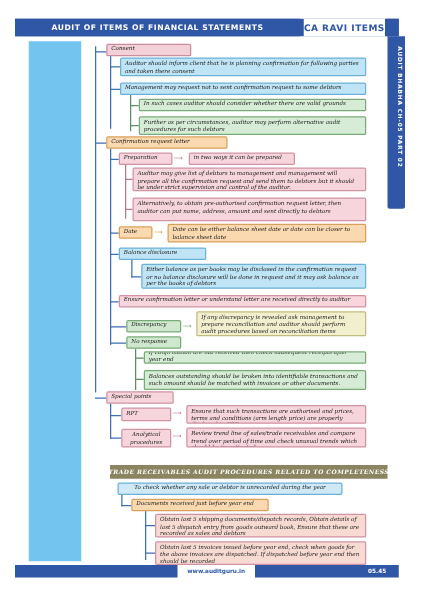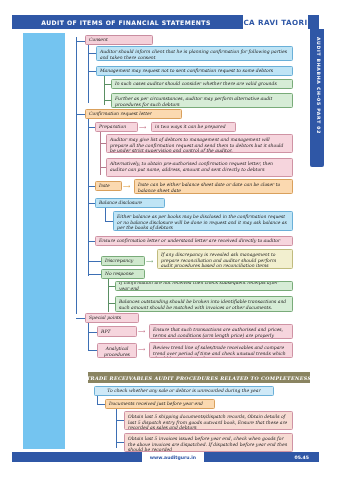--- a/index.html
+++ b/index.html
@@ -107,21 +107,21 @@
           color:#fff; font-size:4.6px; font-weight:bold;
           display:flex; align-items:center; justify-content:flex-end; padding-right:10px; }
 </style>
 </head>
 <body>
 
 <div class="page">
 
   <div class="hdr-band"></div>
   <div class="hdr-title">AUDIT OF ITEMS OF FINANCIAL STATEMENTS</div>
-  <div class="hdr-brand">CA RAVI TAORI</div>
+  <div class="hdr-brand">CA RAVI ITEMS</div>
   <div class="hdr-cap"></div>
 
   <div class="vtab">
     <span>AUDIT BHABHA CH-05 PART 02</span>
   </div>
 
   <div class="leftbar"></div>
 
   <div class="canvas">
 

